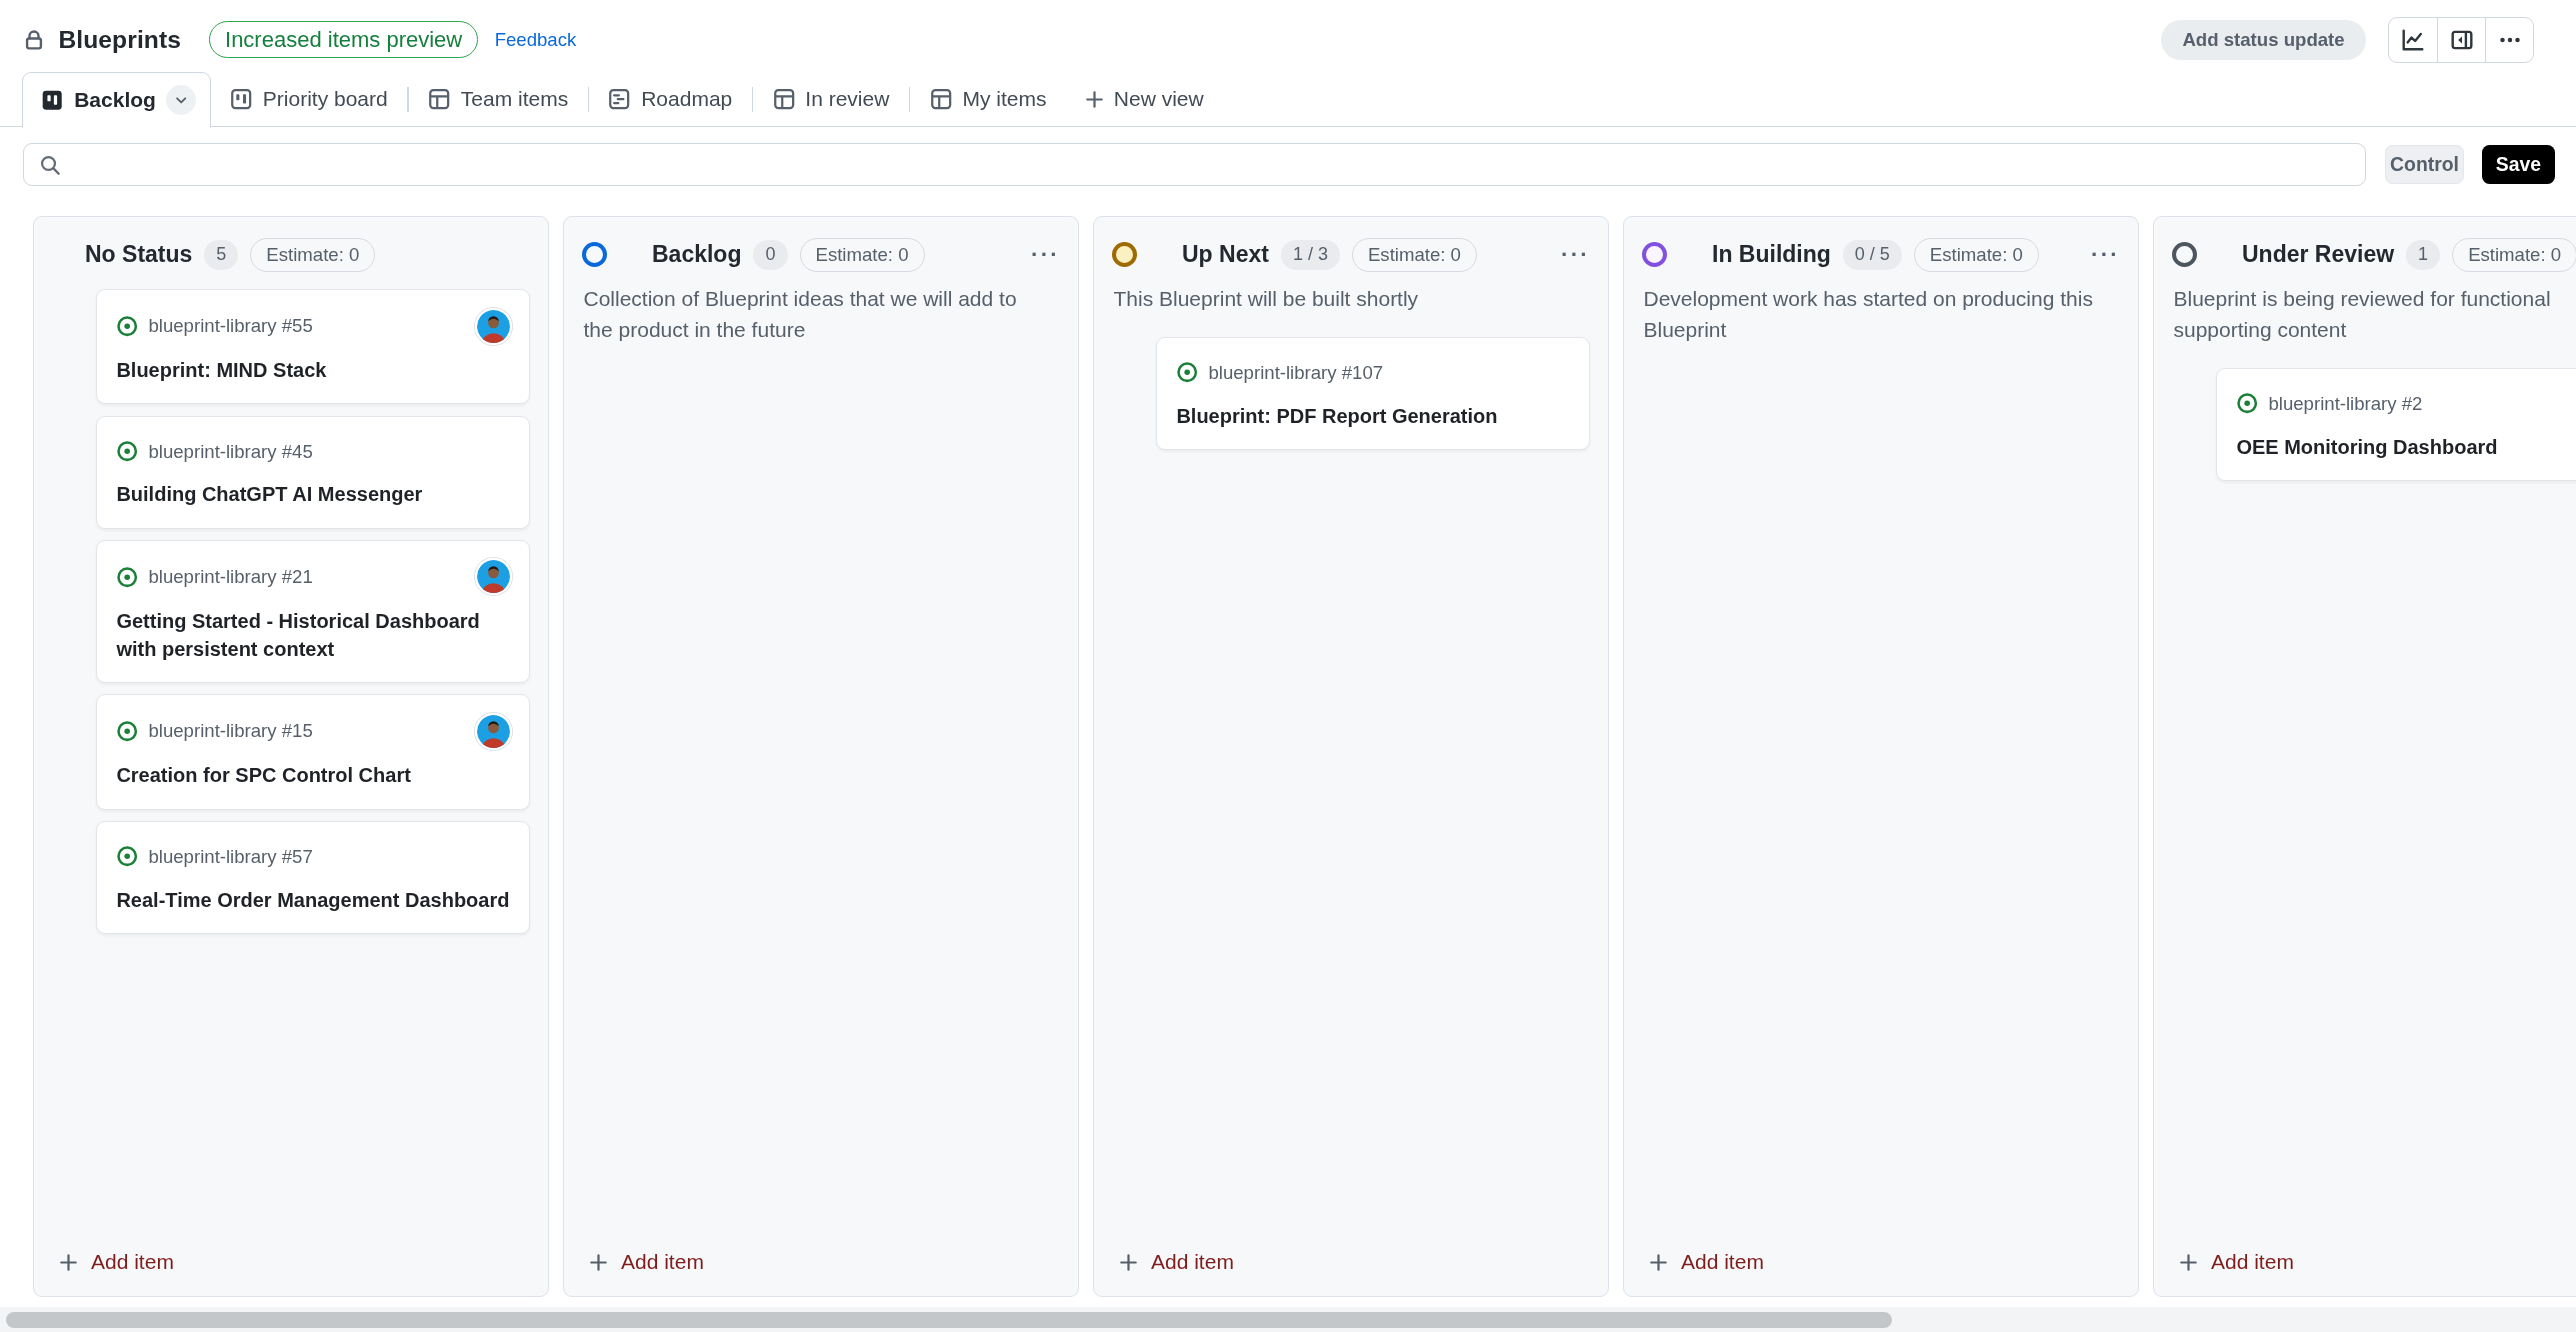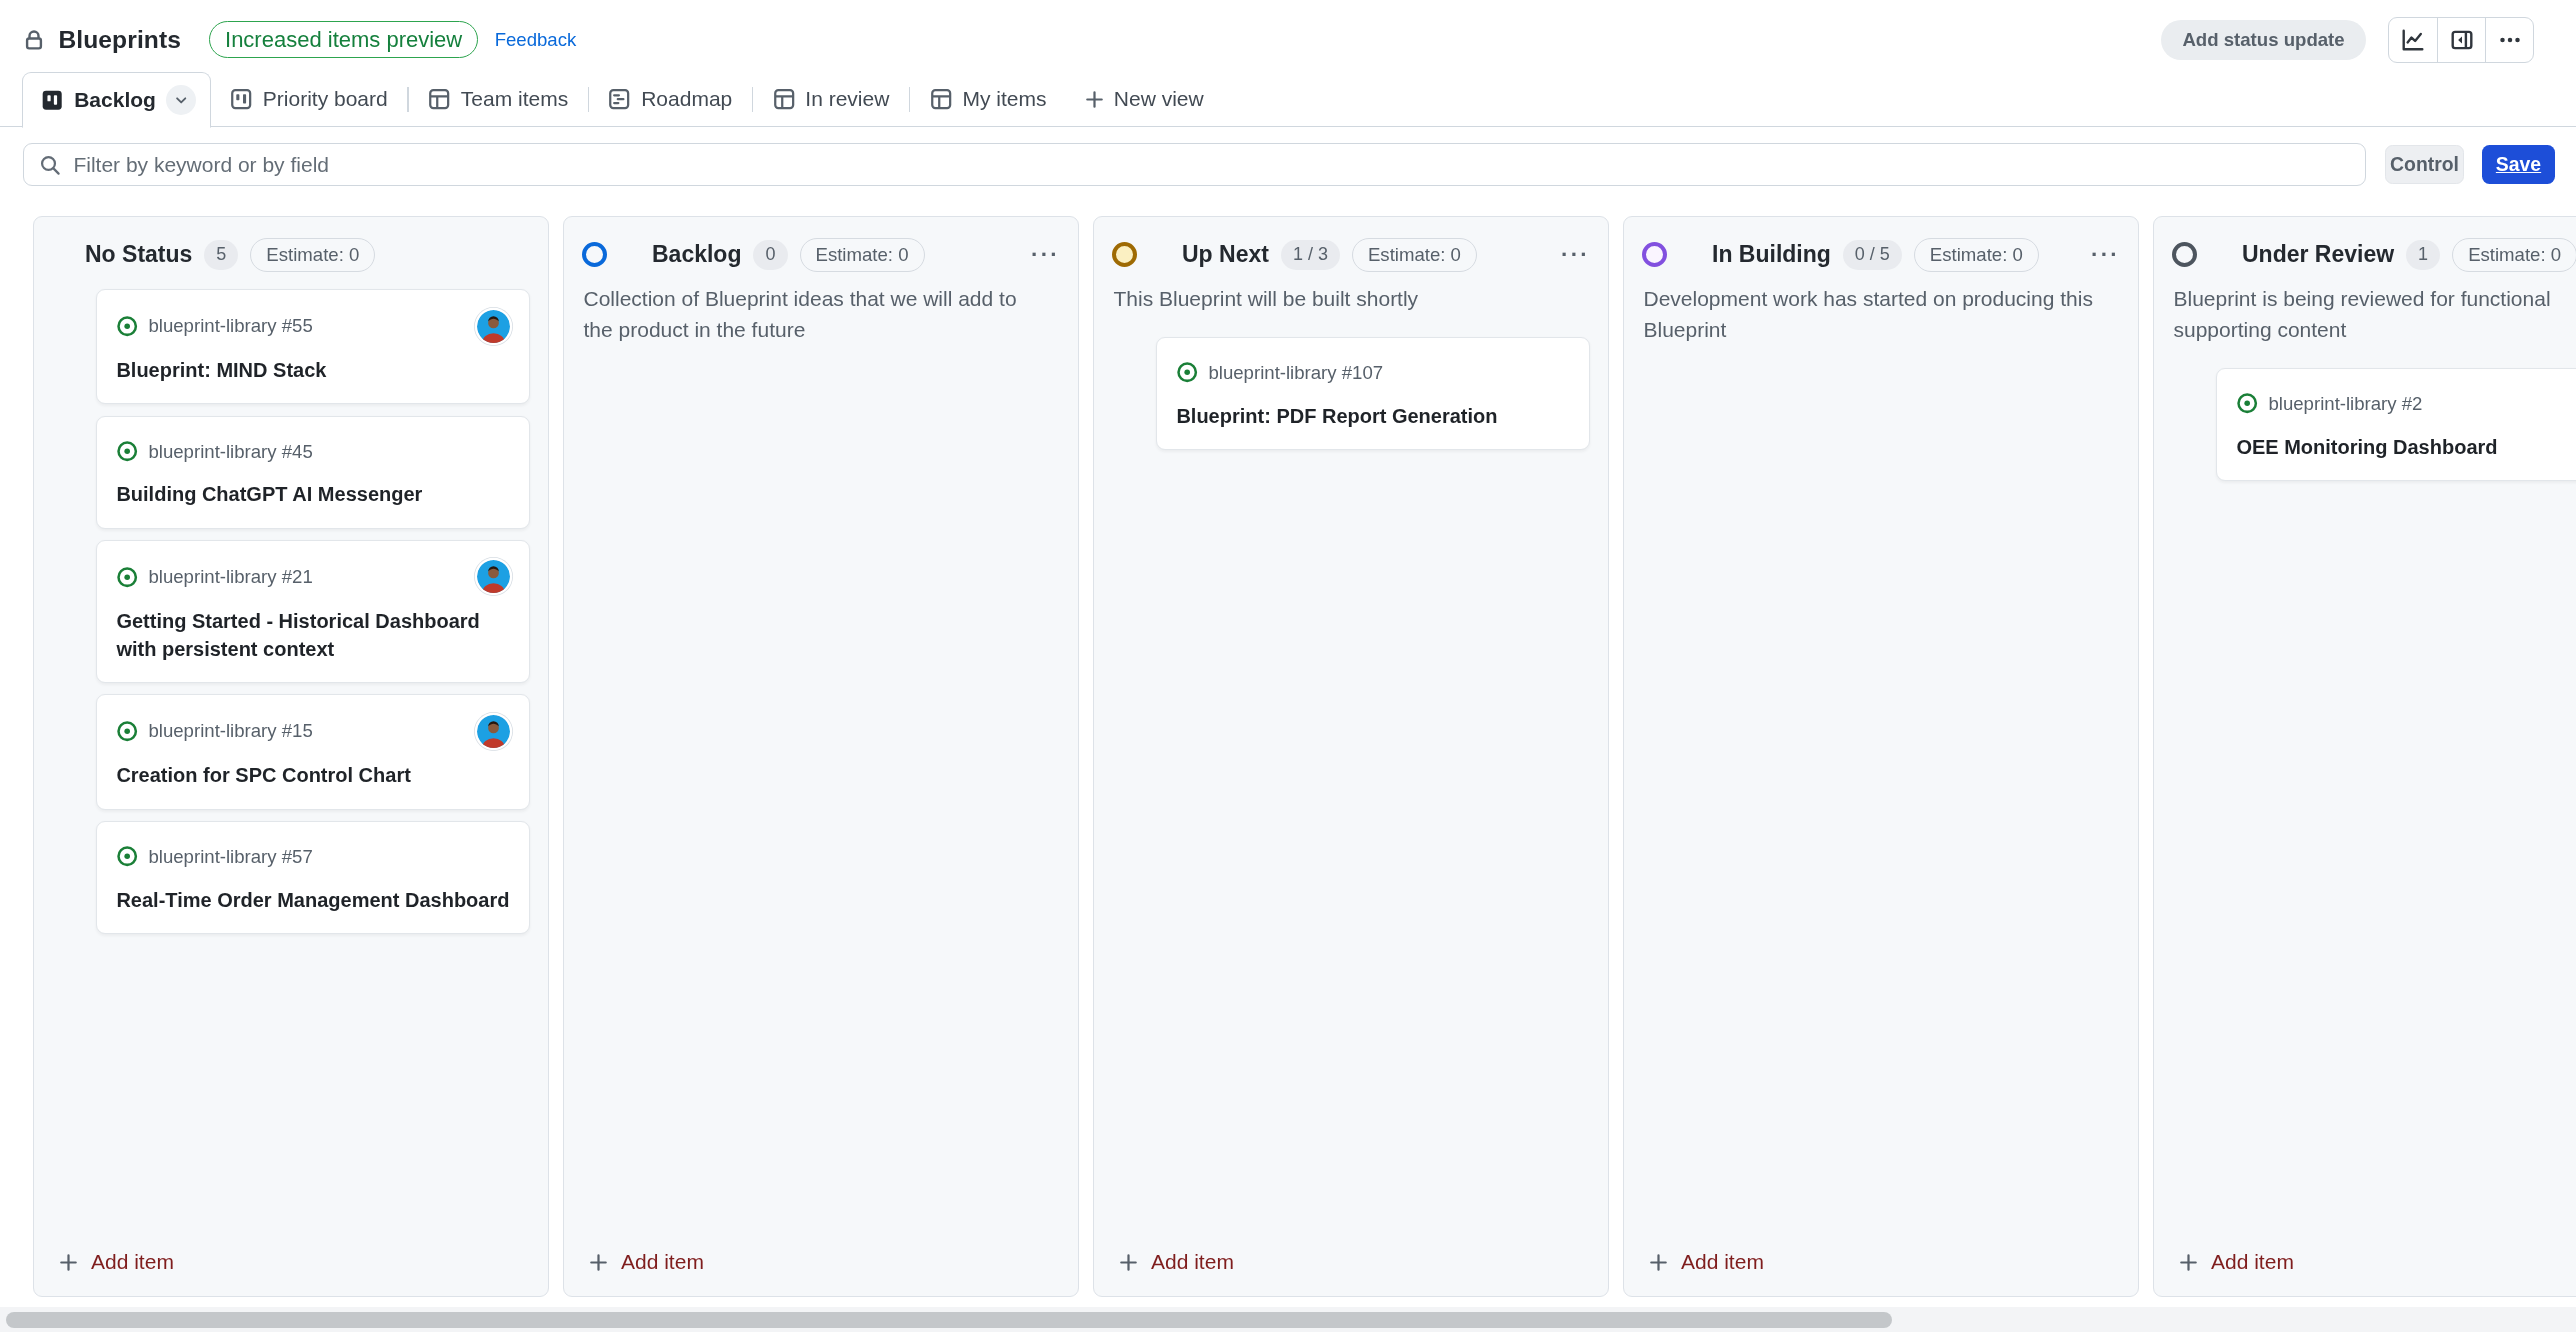--- a/index.html
+++ b/index.html
@@ -47,22 +47,22 @@
   .filter-box { width:2343px; height:43px; border:1.5px solid #d0d7de; border-radius:9px;
     background:#fff; display:flex; align-items:center; padding:0 15px; gap:12px; }
   .filter-box svg { width:22.4px; height:22.4px; color:#636c76; flex:none; }
   .filter-input { border:none; outline:none; flex:1; font-size:21px; font-family:inherit;
     color:#24292f; background:transparent; }
   .filter-input::placeholder { color:#646d76; }
   .discard-btn { margin-left:19.4px; width:79px; height:39px; border-radius:7.5px;
     background:#edeff2; border:1.5px solid #e3e6ea; color:#57606a; font-weight:600;
     font-size:19.4px; font-family:inherit; }
   .save-btn { margin-left:18px; width:73px; height:39px; border-radius:7.5px;
-    background:#1d4ed8; border:none; color:#ffffff; font-weight:600; font-size:19.4px;
-    font-family:inherit;text-decoration:underline; }
+    background:#000000; border:none; color:#ffffff; font-weight:600; font-size:19.4px;
+    font-family:inherit; }
 
   
   .board { display:flex; gap:14px; padding-left:33px; height:1081px; width:2576px;
     overflow:hidden; align-items:stretch; }
   .column { flex:0 0 516px; background:#f6f8fa; border:1.5px solid #dde2e8; border-radius:9px;
     display:flex; flex-direction:column; padding:19.4px 18px 0; }
   .col-head { display:flex; align-items:center; gap:12px; min-height:36px; margin-bottom:12px; }
   .col-dot { width:25px; height:25px; border-radius:50%; border:4.5px solid #57606a;
     background:#fff; flex:none; }
   .col-name { font-size:23px; font-weight:700; color:#24292f; white-space:nowrap;margin-left:33px; }
@@ -211,21 +211,20 @@
     <span>New view</span>
   </button>
 </nav>
 
 <div class="filter-row">
   <div class="filter-box">
     <svg viewBox="0 0 16 16" fill="none" stroke="currentColor" stroke-width="1.6" stroke-linecap="round">
       <circle cx="6.8" cy="6.8" r="4.6"></circle>
         <path d="m10.3 10.3 3.7 3.7"></path>
     </svg>
-    <input class="filter-input" placeholder="Filter by keyword or by field" style="">
   </div>
   <button class="discard-btn">Control</button>
   <button class="save-btn">Save</button>
 </div>
 
 <main class="board" id="board">
   <section class="column">
     <header class="col-head">
 
       <h3 class="col-name">No Status</h3>

